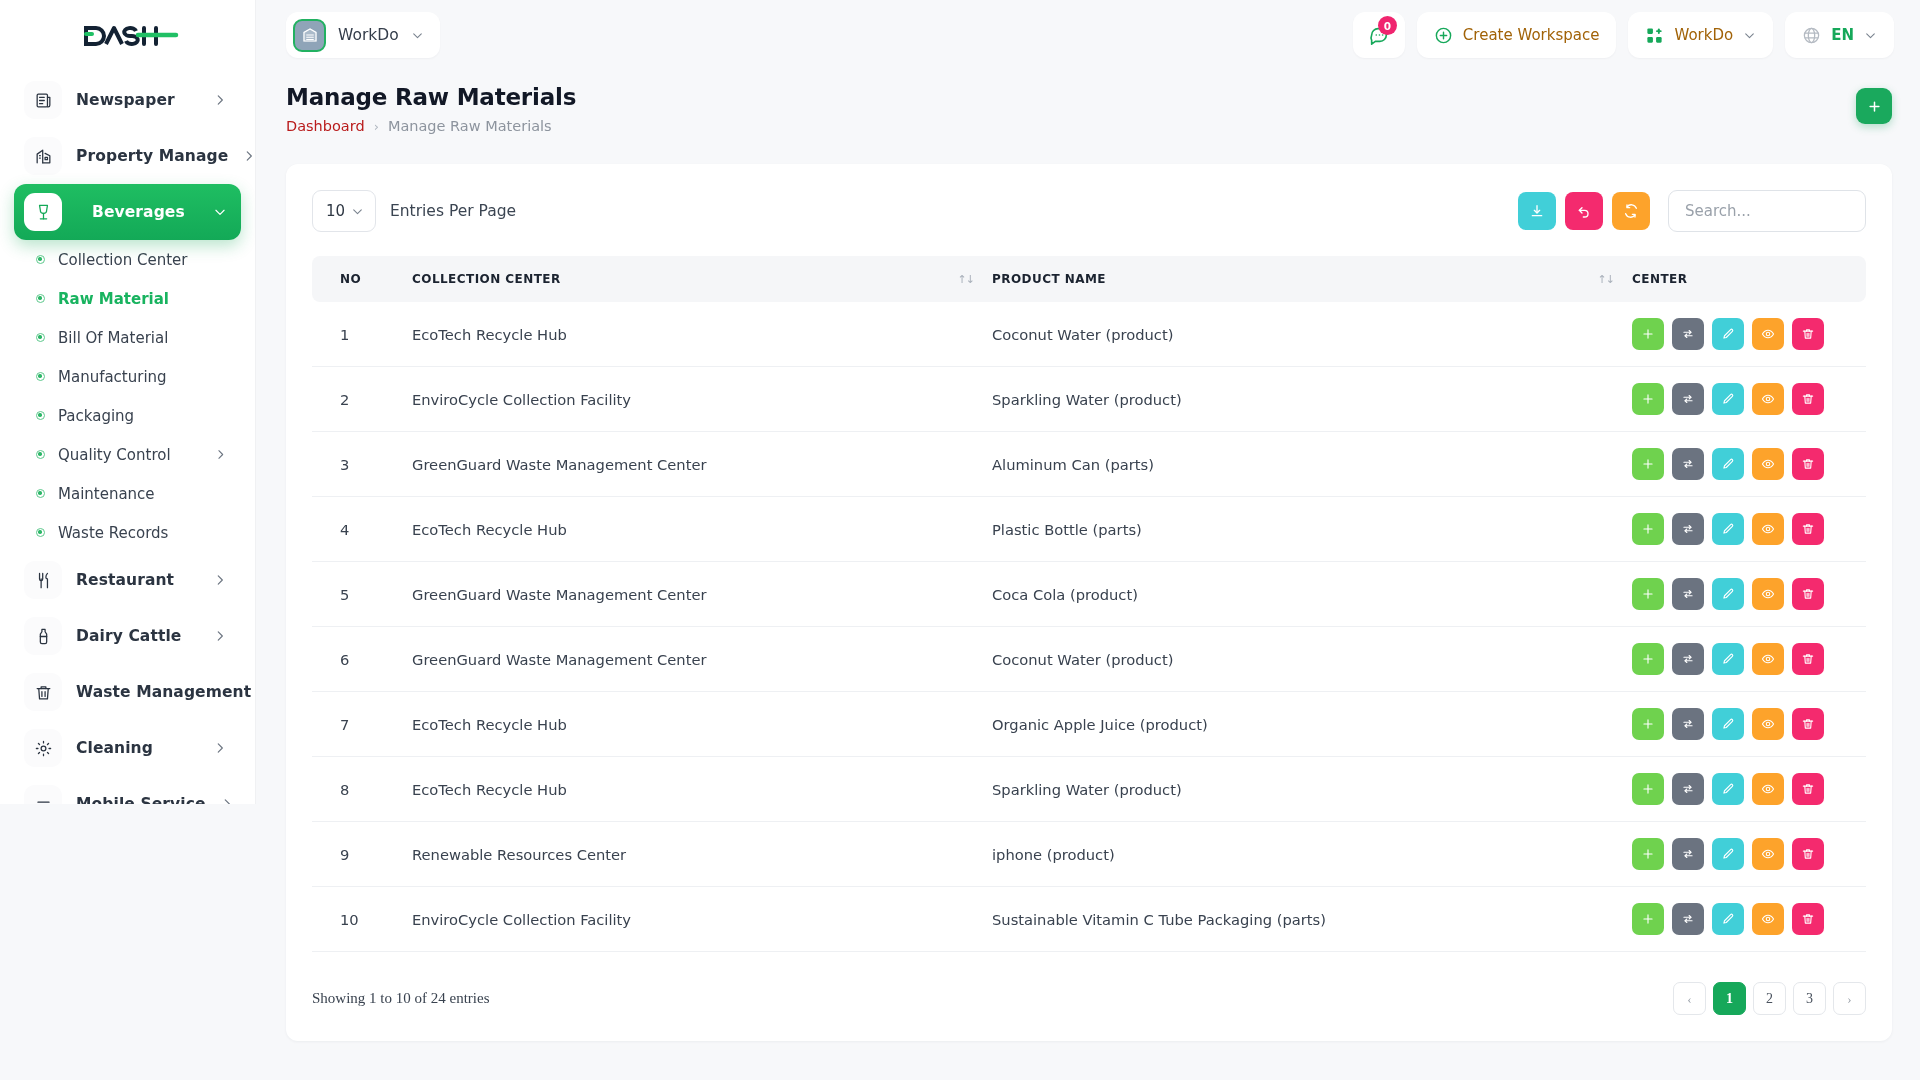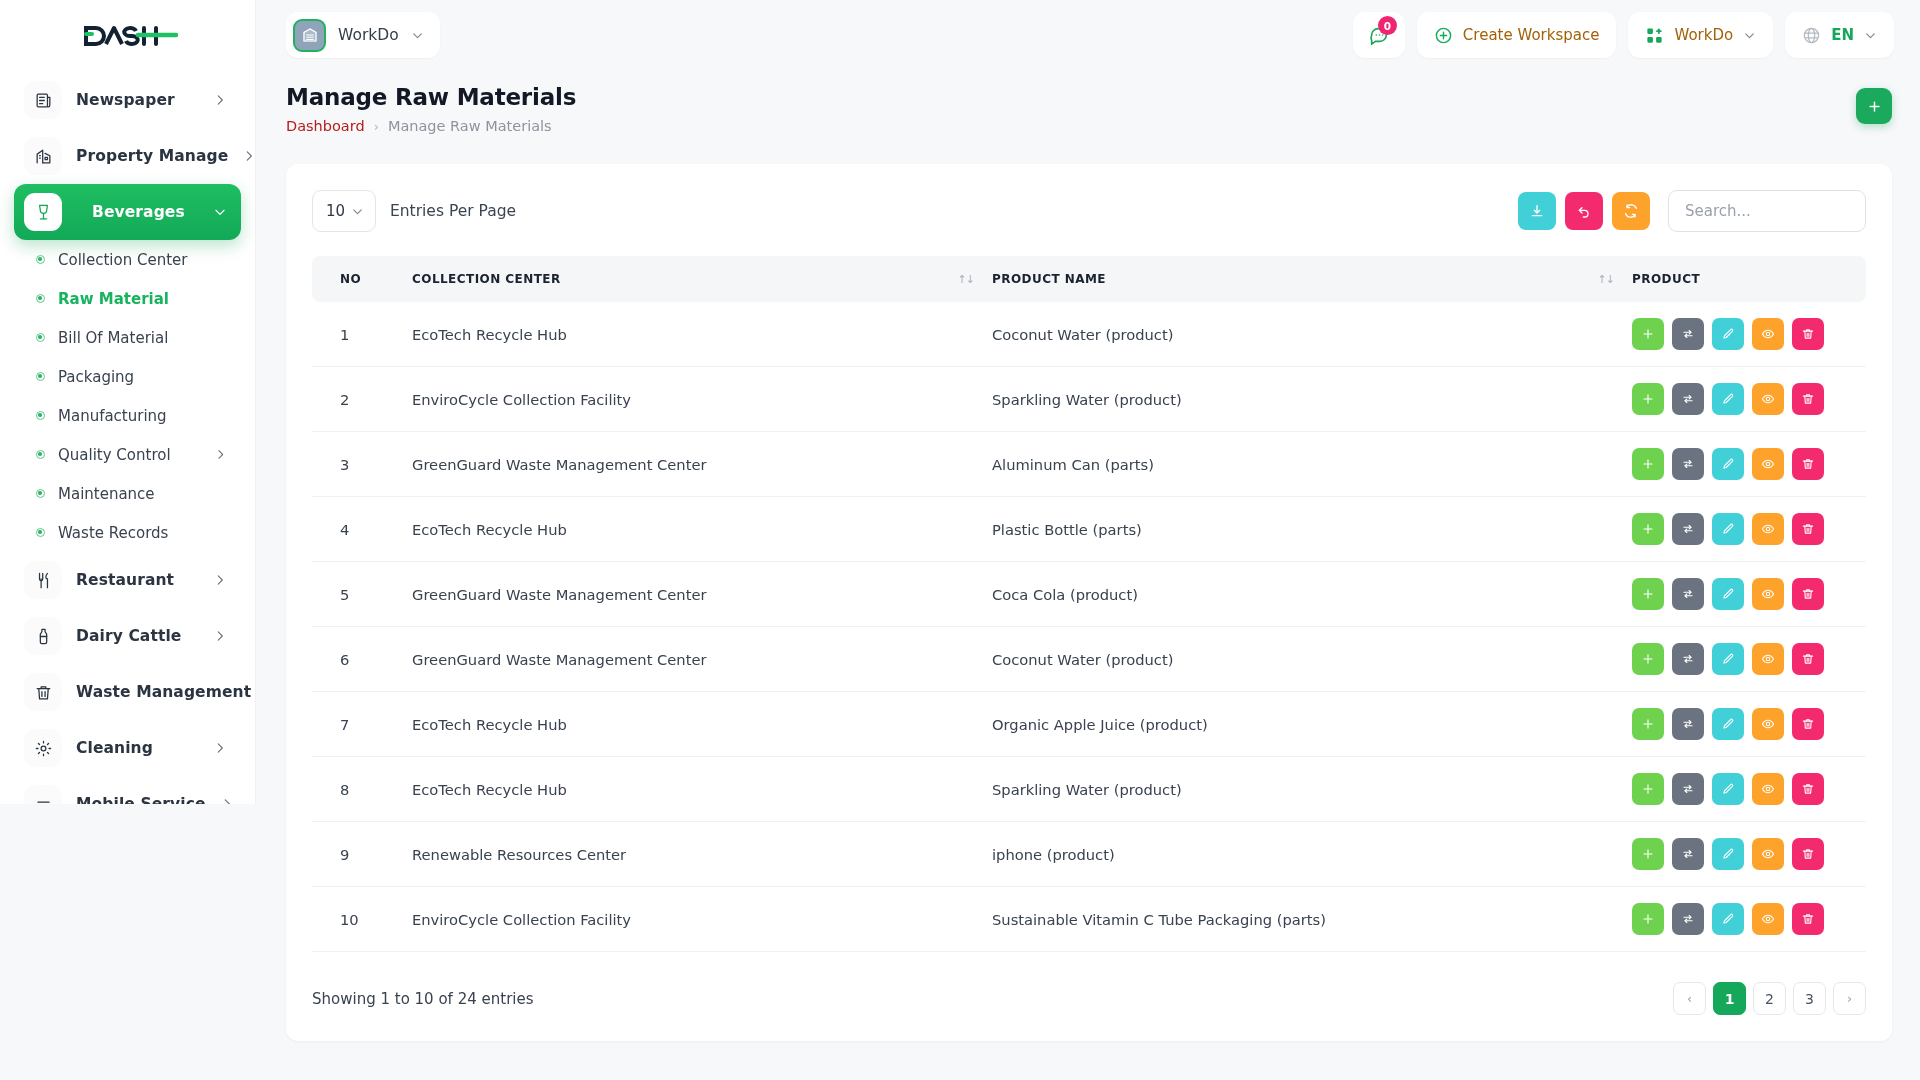--- a/index.html
+++ b/index.html
@@ -280,20 +280,21 @@
     border-radius: 7px;
     display:flex;align-items:center;justify-content:center;
     cursor:pointer;
   }
   .act-btn svg { width: 14px; height: 14px; stroke:#fff; fill:none; stroke-width:1.9; stroke-linecap:round; stroke-linejoin:round;}
 
   
   .card-footer {
     display: flex; align-items: center;
     margin-top: 30px;
+    font-family: Liberation Serif, serif;
   }
   .showing { font-size: 15px; color: #39424f; }
   .pager { margin-left: auto; display: flex; gap: 7px; }
   .pg {
     min-width: 33px; height: 33px;
     border: 1px solid #e4e7eb;
     border-radius: 7px;
     display:flex;align-items:center;justify-content:center;
     font-size: 14px; color: #4a525e;
     cursor: pointer;
@@ -370,25 +371,25 @@
     <div class="sub-item current">
       <span class="sub-dot"></span>
       <span class="sub-label">Raw Material</span>
     </div>
     <div class="sub-item">
       <span class="sub-dot"></span>
       <span class="sub-label">Bill Of Material</span>
     </div>
     <div class="sub-item">
       <span class="sub-dot"></span>
-      <span class="sub-label">Packaging</span>
+      <span class="sub-label">Manufacturing</span>
     </div>
     <div class="sub-item">
       <span class="sub-dot"></span>
-      <span class="sub-label">Manufacturing</span>
+      <span class="sub-label">Packaging</span>
     </div>
     <div class="sub-item">
       <span class="sub-dot"></span>
       <span class="sub-label">Quality Control</span>
       <svg class="chev" viewBox="0 0 24 24">
           <polyline points="9 5 16 12 9 19"></polyline>
         </svg>
     </div>
     <div class="sub-item">
       <span class="sub-dot"></span>
@@ -639,21 +640,21 @@
             </div>
           </th>
           <th class="col-prod">
             <div class="th-inner">
               <span>PRODUCT NAME</span>
               <span class="sorticon">↑↓</span>
             </div>
           </th>
           <th>
             <div class="th-inner">
-                <span>PRODUCT</span>
+                <span>CENTER</span>
               </div>
           </th>
         </tr>
       </thead>
       <tbody id="tbody">
           <tr>
             <td>1</td>
             <td class="col-center">EcoTech Recycle Hub</td>
             <td class="col-prod">Coconut Water (product)</td>
             <td>

